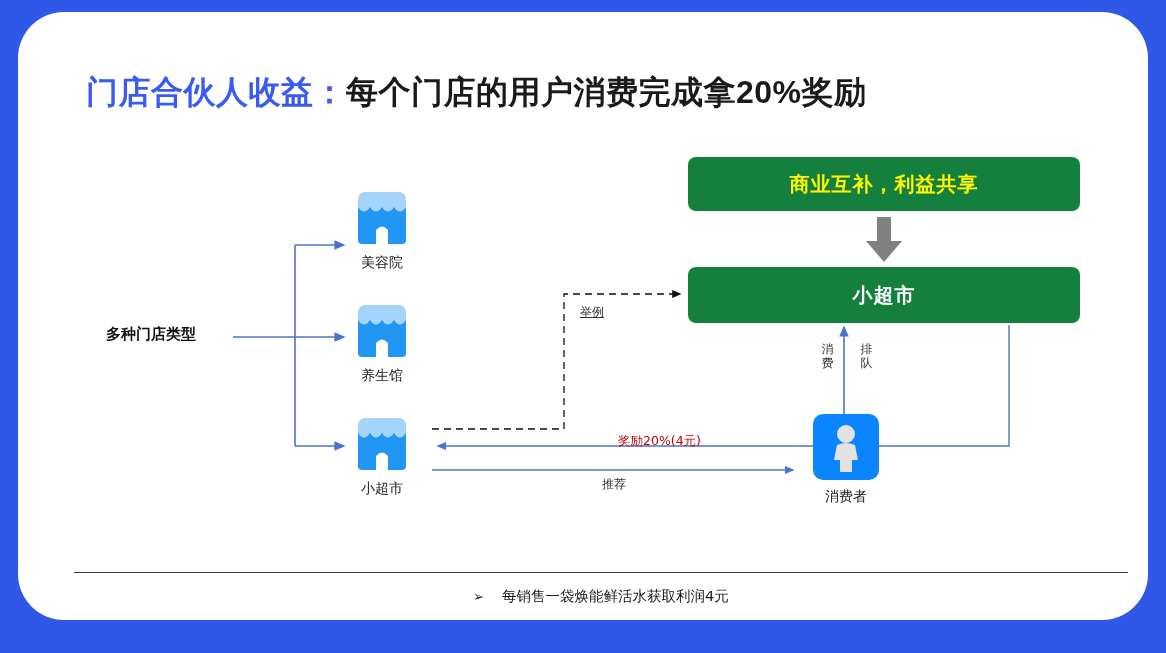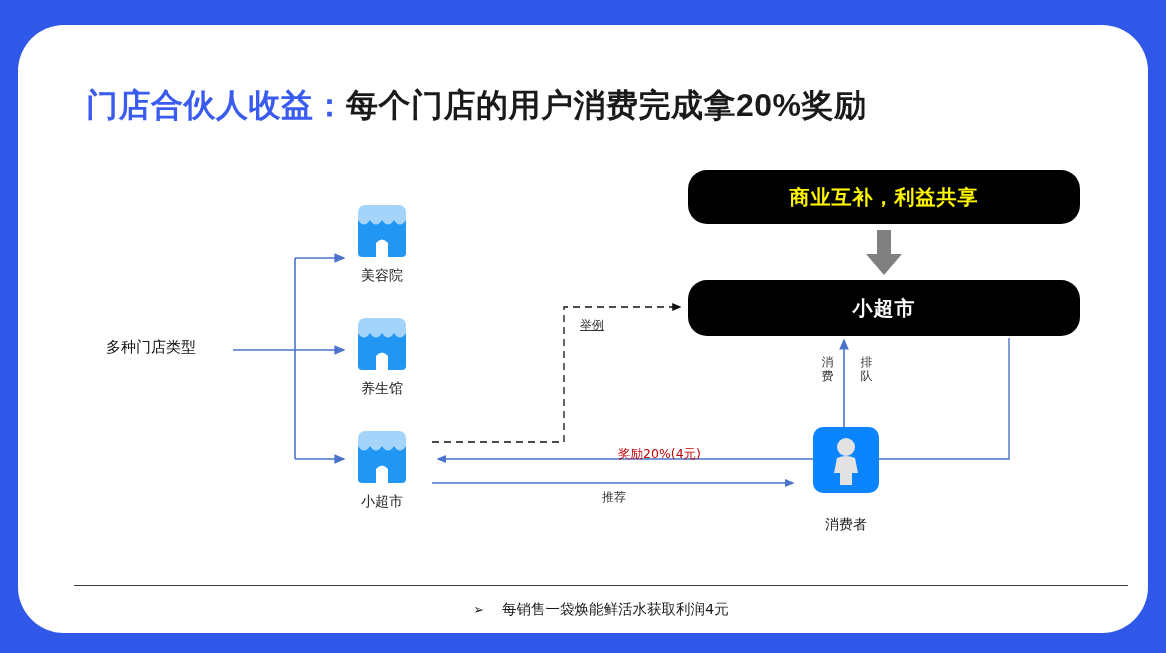--- a/index.html
+++ b/index.html
@@ -16,21 +16,21 @@
   #slide {
     position: relative;
     width: 1166px;
     height: 653px;
     background: #2f58e8;
     overflow: hidden;
   }
   #card {
     position: absolute;
     left: 18px;
-    top: 25px;
+    top: 12px;
     width: 1130px;
     height: 608px;
     background: #ffffff;
     border-radius: 46px;
   }
 
   
   #title {
     position: absolute;
     left: 68px;
@@ -43,21 +43,21 @@
   }
   #title .t-blue { color: #3a5bf0; }
   #title .t-black { color: #1a1a1a; font-weight: bold; }
 
   
   #left-label {
     position: absolute;
     left: 88px;
     top: 313px;
     font-size: 15px;
-    font-weight: normal;
+    font-weight: bold;
     color: #111111;
     white-space: nowrap;
     text-align: right;
   }
 
   
   .store-node {
     position: absolute;
     width: 96px;
     text-align: center;
@@ -71,22 +71,22 @@
   .store-label {
     margin-top: 8px;
     font-size: 14px;
     color: #222222;
     font-family: "DejaVu Sans", sans-serif;
   }
 
   
   .blue-box {
     position: absolute;
-    background: #000000;
-    border-radius: 19px;
+    background: #15803d;
+    border-radius: 8px;
     display: flex;
     align-items: center;
     justify-content: center;
     font-size: 20px;
     font-weight: bold;
     letter-spacing: 1px;
   }
   #box-slogan { left: 670px; top: 145px; width: 392px; height: 54px; color: #fff600; }
   #box-store  { left: 670px; top: 255px; width: 392px; height: 56px; color: #ffffff; }
 
@@ -107,21 +107,21 @@
     width: 90px;
     text-align: center;
   }
   #consumer-ico {
     width: 66px;
     height: 66px;
     margin: 0 auto;
     display: block;
   }
   #consumer-label {
-    margin-top: 23px;
+    margin-top: 8px;
     font-size: 14px;
     color: #222222;
     font-family: "DejaVu Sans", sans-serif;
   }
 
   
   #wires {
     position: absolute;
     left: 0; top: 0;
     width: 1166px; height: 653px;

